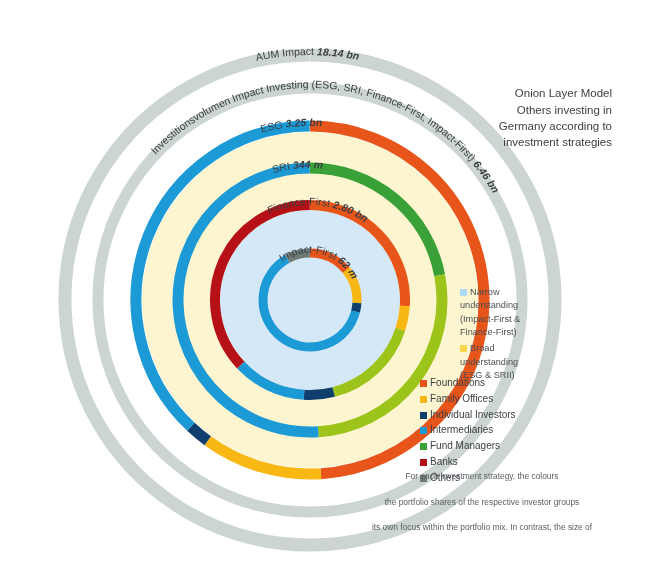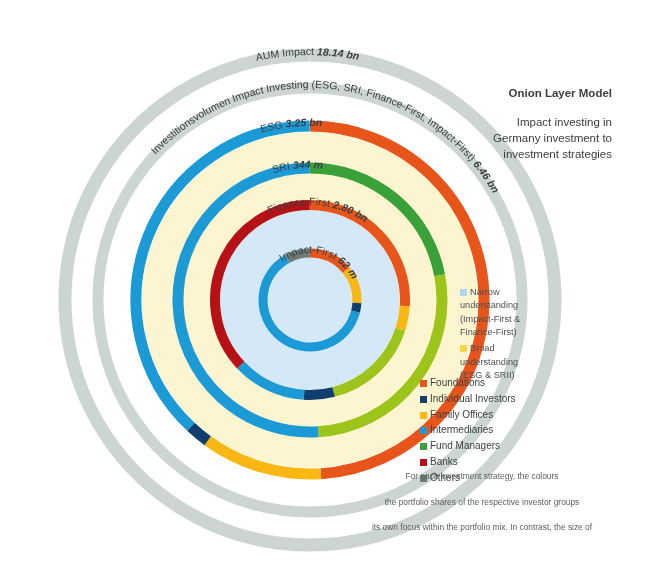--- a/index.html
+++ b/index.html
@@ -42,24 +42,24 @@
     position: absolute;
     left: 430px;
     top: 86px;
     width: 182px;
     text-align: right;
     line-height: 1.38;
     font-size: 11.5px;
     color: #3a3f44;
   }
   #title-block .main {
-    font-weight: bold;
+    font-weight: normal;
     font-size: 11.5px;
     display: block;
-    margin-bottom: 13px;
+    margin-bottom: 1px;
   }
   #title-block .sub {
     display: block;
   }
 
   
   #legend-understanding {
     position: absolute;
     left: 460px;
     top: 286px;
@@ -151,34 +151,34 @@
         <text class="ring-label"><textPath href="#p-inv" startOffset="24%"><tspan>Investitionsvolumen Impact Investing (ESG, SRI, Finance-First, Impact-First) </tspan><tspan class="val" font-weight="bold" font-style="italic">6.46 bn</tspan></textPath></text>
         <text class="ring-label"><textPath href="#p-esg" startOffset="41%"><tspan>ESG </tspan><tspan class="val" font-weight="bold" font-style="italic">3.25 bn</tspan></textPath></text>
         <text class="ring-label"><textPath href="#p-sri" startOffset="41%"><tspan>SRI </tspan><tspan class="val" font-weight="bold" font-style="italic">344 m</tspan></textPath></text>
         <text class="ring-label"><textPath href="#p-ff" startOffset="36%"><tspan>Finance-First </tspan><tspan class="val" font-weight="bold" font-style="italic">2.80 bn</tspan></textPath></text>
         <text class="ring-label"><textPath href="#p-if" startOffset="30%"><tspan>Impact-First </tspan><tspan class="val" font-weight="bold" font-style="italic">62 m</tspan></textPath></text>
       </g>
   </svg>
 
   <div id="title-block">
     <span class="main">Onion Layer Model</span>
-    <span class="sub">Impact investing in</span>
-    <span class="sub">Germany investment to</span>
+    <span class="sub">Others investing in</span>
+    <span class="sub">Germany according to</span>
     <span class="sub">investment strategies</span>
   </div>
 
   <div id="legend-understanding">
       <span class="grp"><span class="sw" style="background: rgb(174, 217, 242);"></span><span>Narrow</span><br><span>understanding</span><br><span>(Impact-First &amp;</span><br><span>Finance-First)</span></span>
       <span class="grp"><span class="sw" style="background: rgb(248, 214, 75);"></span><span>Broad</span><br><span>understanding</span><br><span>(ESG &amp; SRII)</span></span>
     </div>
 
   <div id="legend-groups">
       <span class="row"><span class="sw" style="background: rgb(232, 85, 26);"></span><span>Foundations</span></span>
+      <span class="row"><span class="sw" style="background: rgb(248, 183, 19);"></span><span>Family Offices</span></span>
       <span class="row"><span class="sw" style="background: rgb(16, 63, 110);"></span><span>Individual Investors</span></span>
-      <span class="row"><span class="sw" style="background: rgb(248, 183, 19);"></span><span>Family Offices</span></span>
       <span class="row"><span class="sw" style="background: rgb(27, 154, 214);"></span><span>Intermediaries</span></span>
       <span class="row"><span class="sw" style="background: rgb(58, 161, 57);"></span><span>Fund Managers</span></span>
       <span class="row"><span class="sw" style="background: rgb(181, 17, 23);"></span><span>Banks</span></span>
       <span class="row"><span class="sw" style="background: rgb(110, 123, 118);"></span><span>Others</span></span>
     </div>
 
   <div id="footnote">
     <span>For each investment strategy, the colours</span><br>
     <br>
     <span>the portfolio shares of the respective investor groups</span><br>

